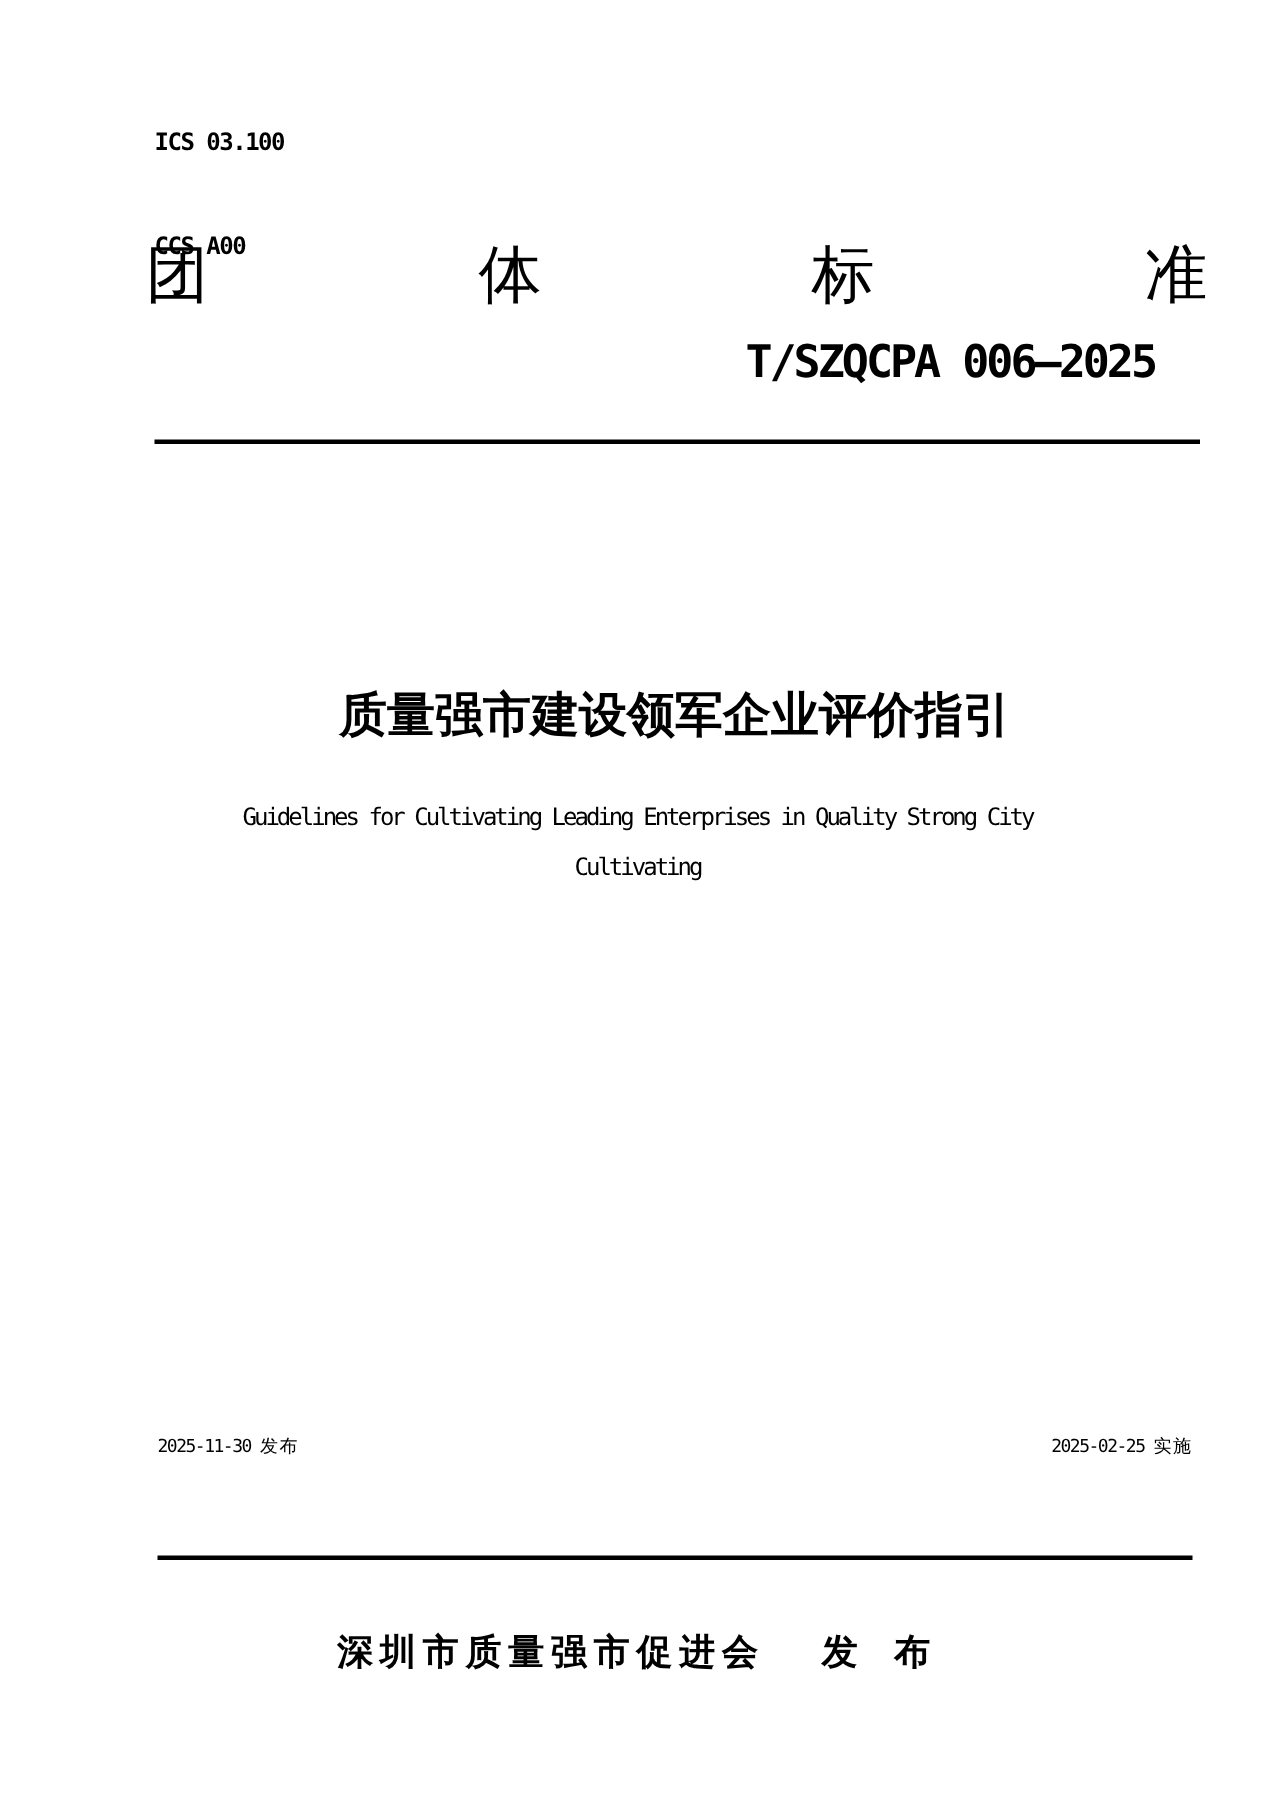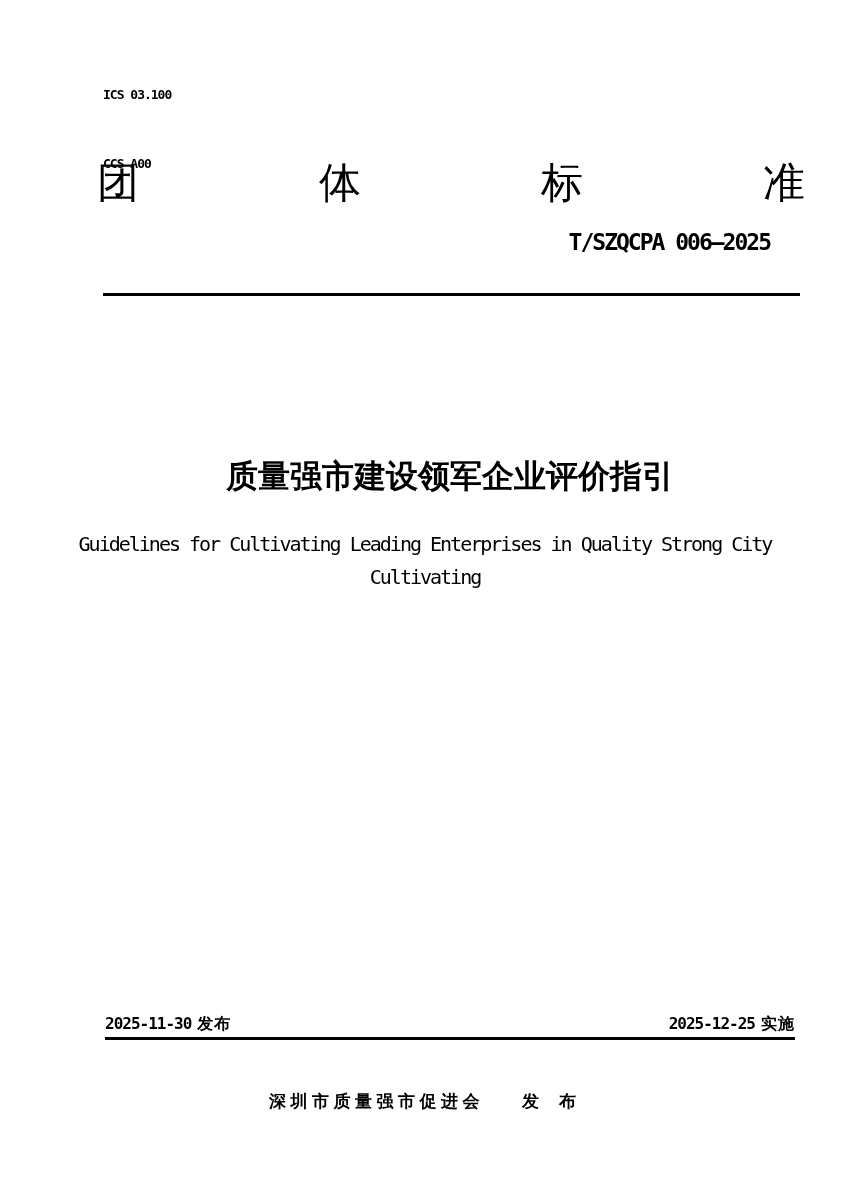--- a/index.html
+++ b/index.html
@@ -19,21 +19,21 @@
   }
   .mono {
     font-family: "DejaVu Sans Mono", "Liberation Mono", monospace;
   }
 
   
   .ics-block {
     position: absolute;
     left: 103px;
     top: 37px;
-    font-size: 13px;
+    font-size: 16px;
     font-weight: 600;
     letter-spacing: -1px;
     line-height: 23px;
     white-space: pre;
   }
 
   
   .doc-type {
     position: absolute;
     left: 97px;
@@ -44,21 +44,21 @@
     font-size: 42px;
     font-weight: 400;
     line-height: 44px;
   }
 
   
   .std-number {
     position: absolute;
     top: 229px;
     right: 80px;
-    font-size: 23px;
+    font-size: 30px;
     font-weight: 600;
     letter-spacing: -2px;
     line-height: 26px;
   }
 
   .rule {
     position: absolute;
     height: 3px;
     background: #000000;
   }
@@ -87,59 +87,59 @@
     letter-spacing: 0px;
   }
 
   
   .title-en {
     position: absolute;
     left: 50px;
     top: 528px;
     width: 750px;
     text-align: center;
-    font-size: 20px;
+    font-size: 16px;
     font-weight: 400;
     letter-spacing: -2px;
     line-height: 33px;
     font-family: "DejaVu Sans Mono", "Liberation Mono", monospace;
   }
 
   
   .dates-row {
     position: absolute;
     left: 105px;
-    top: 1012px;
+    top: 952px;
     width: 690px;
     display: flex;
     justify-content: space-between;
     align-items: baseline;
-    font-size: 16px;
-    font-weight: 700;
+    font-size: 12px;
+    font-weight: 400;
     line-height: 24px;
   }
   .date-value {
     font-family: "DejaVu Sans Mono", "Liberation Mono", monospace;
     letter-spacing: -1px;
   }
   .date-label {
     margin-left: 6px;
     letter-spacing: 1px;
   }
 
   
   .publisher-row {
     position: absolute;
     left: 0;
     top: 1088px;
     width: 850px;
     display: flex;
     justify-content: center;
     align-items: baseline;
-    font-size: 17px;
+    font-size: 24px;
     font-weight: 700;
     line-height: 28px;
   }
   .publisher-name {
     letter-spacing: 4.5px;
   }
   .publisher-gap {
     display: inline-block;
     width: 38px;
   }
@@ -175,21 +175,21 @@
   <div class="title-en">
     <div>Guidelines for Cultivating Leading Enterprises in Quality Strong City</div>
     <div>Cultivating</div>
   </div>
 
   <div class="dates-row">
     <div>
       <span class="date-value">2025-11-30</span><span class="date-label">发布</span>
     </div>
     <div>
-      <span class="date-value">2025-12-25</span><span class="date-label">实施</span>
+      <span class="date-value">2025-02-25</span><span class="date-label">实施</span>
     </div>
   </div>
 
   <div class="rule rule-bottom"></div>
 
   <div class="publisher-row">
     <span class="publisher-name">深圳市质量强市促进会</span>
     <span class="publisher-gap"></span>
     <span class="publish-label">发 布</span>
   </div>

